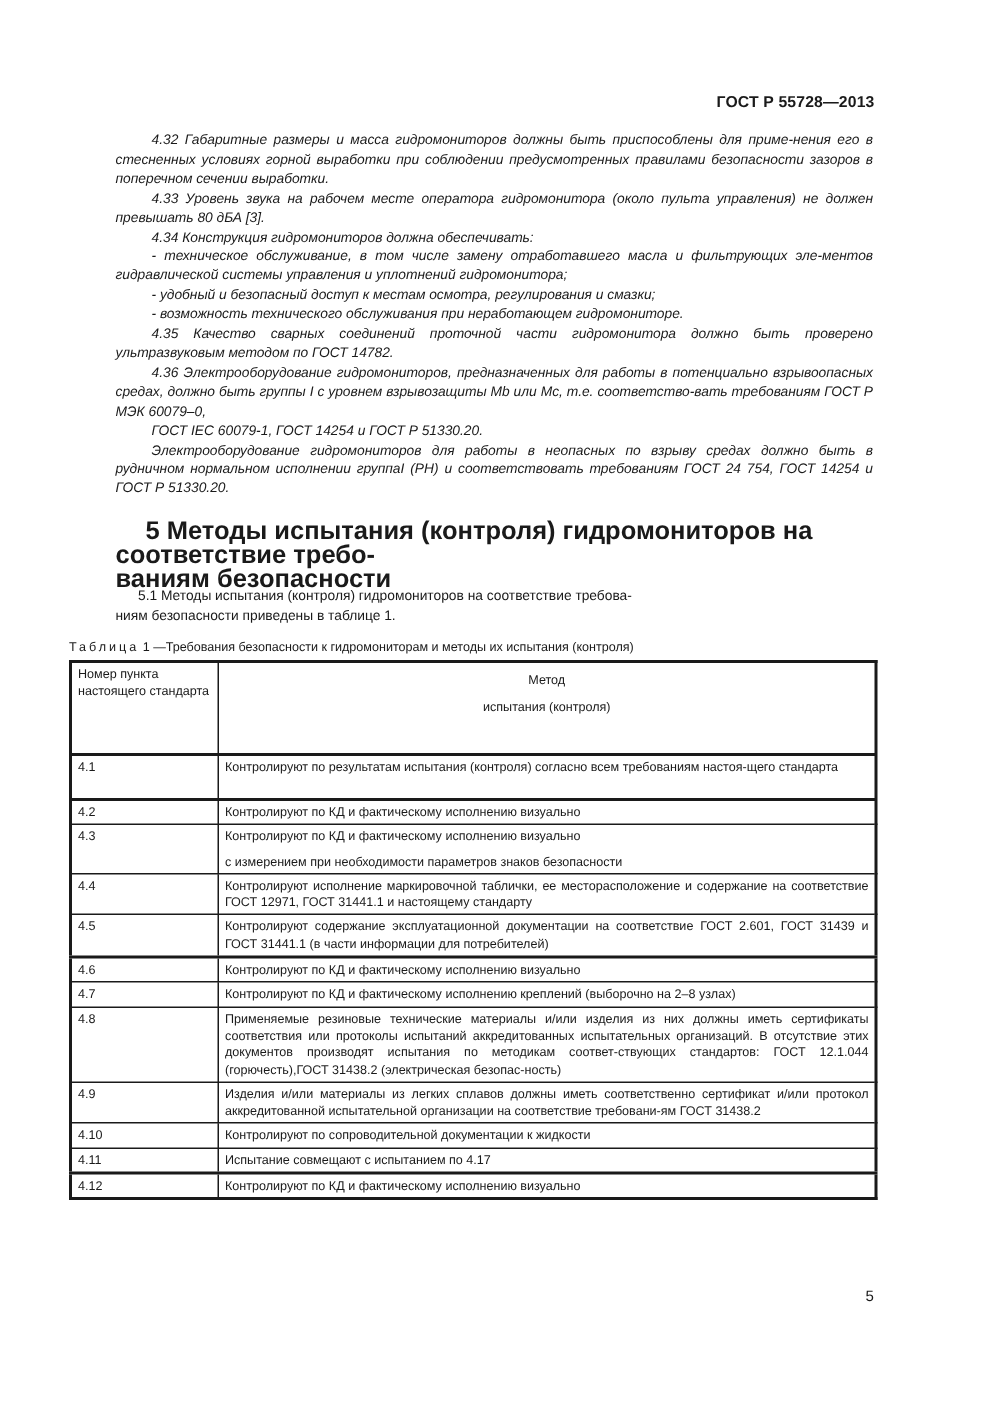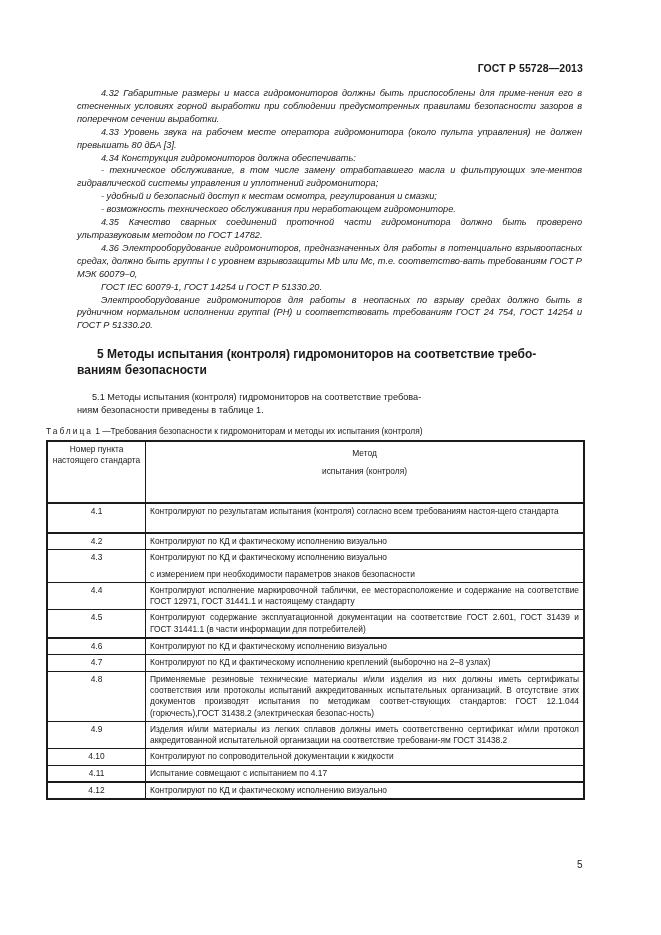--- a/index.html
+++ b/index.html
@@ -12,21 +12,21 @@
     font-size: 10.5px; font-weight: bold; letter-spacing: 0.1px;
   }
   .body-text {
     position: absolute; left: 77px; width: 505px; top: 87px;
     font-size: 9.2px; line-height: 12.9px; text-align: justify;
   }
   .body-text p { margin: 0; }
   .indent { text-indent: 24px; font-style: italic; }
   .section-title {
     position: absolute; left: 77px; width: 505px; top: 346px;
-    font-size: 12px; font-weight: bold; line-height: 16px;
+    font-size: 17px; font-weight: bold; line-height: 16px;
   }
   .section-title span.first { padding-left: 20px; }
   .para51 {
     position: absolute; left: 77px; top: 391px; width: 420px;
     font-size: 9.2px; line-height: 13px;
   }
   .para51 .l1 { padding-left: 15px; display: block; }
   .table-caption {
     position: absolute; left: 46px; top: 426px;
     font-size: 8.4px;
@@ -35,21 +35,21 @@
   table.main {
     position: absolute; left: 46px; top: 440px; width: 539px;
     border-collapse: collapse;
     font-size: 8.4px; line-height: 11.3px;
   }
   table.main td {
     border: 1px solid #1a1a1a; vertical-align: top;
     padding: 2px 4px;
   }
   table.main { border: 2px solid #1a1a1a; }
-  td.num { width: 89px; text-align: center; padding-top: 3px; }
+  td.num { width: 89px; padding-top: 3px; }
   td.desc { text-align: justify; }
   tr.thick-bottom td { border-bottom: 2px solid #1a1a1a; }
   tr.head td { height: 52px; }
   tr.head td.desc { text-align: center; padding-top: 6px; }
   .head-line2 { display: block; margin-top: 7px; }
   .gap-line { display: block; margin-top: 5px; }
   .page-num {
     position: absolute; left: 577px; top: 859px; font-size: 10px;
   }
 </style>

